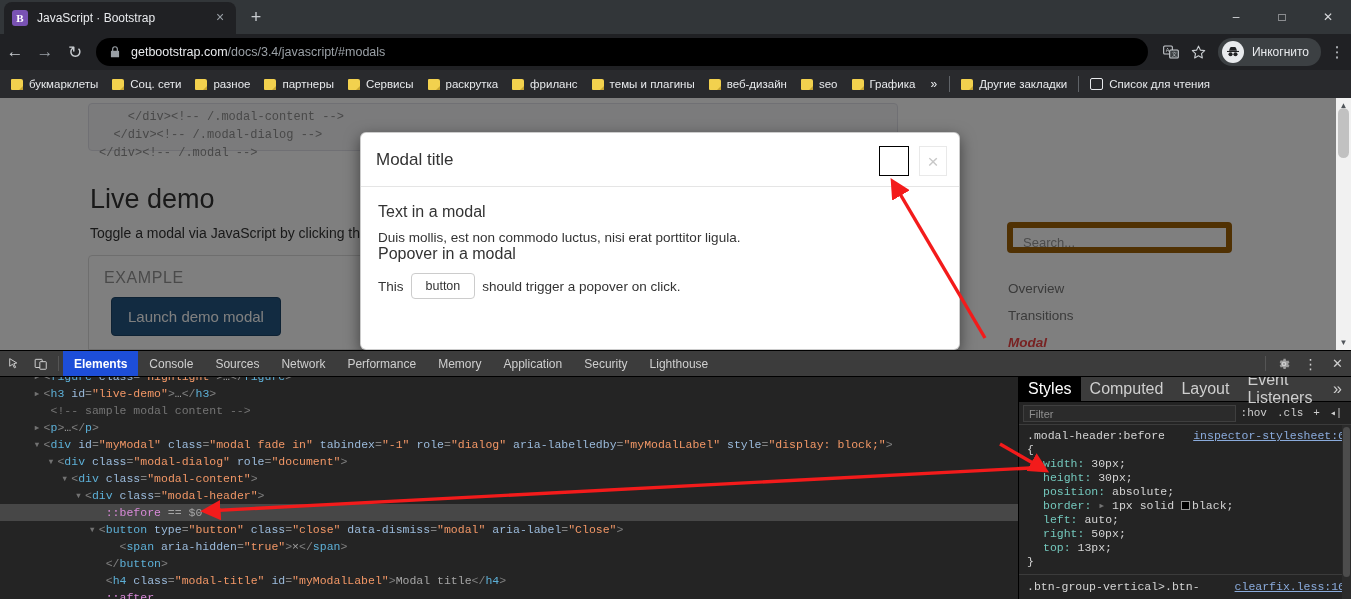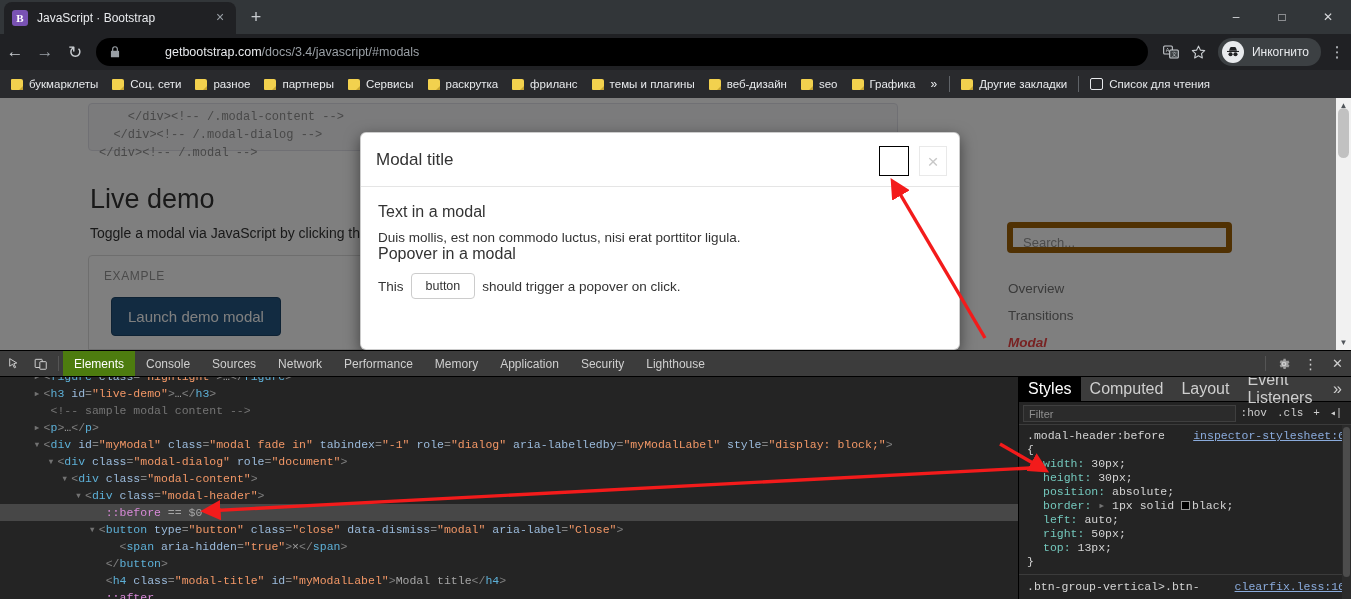--- a/index.html
+++ b/index.html
@@ -50,21 +50,21 @@
     background: #202124; display: flex; align-items: center;
   }
   .nav-icon {
     width: 30px; height: 30px; color: #9aa0a6; font-size: 17px;
     display: flex; align-items: center; justify-content: center;
   }
   .nav-icon.enabled { color: #c8ccd0; }
   .omnibox {
     flex: 1 1 auto; height: 28px; margin: 0 8px 0 6px;
     background: #000; border-radius: 14px; display: flex; align-items: center;
-    padding: 0 12px; overflow: hidden; gap: 34px;
+    padding: 0 12px; overflow: hidden;
   }
   .lock-ico { width: 14px; height: 14px; margin-right: 9px; flex: 0 0 auto; }
   .url { font-size: 12.5px; white-space: nowrap; color: #9aa0a6; }
   .url b { color: #e8eaed; font-weight: normal; }
   .omni-right { display: flex; align-items: center; flex: 0 0 auto; }
   .translate-ico, .star-ico {
     width: 26px; height: 26px; color: #c8ccd0; font-size: 14px;
     display: flex; align-items: center; justify-content: center; margin-left: 2px;
   }
   .incognito-pill {
@@ -127,21 +127,21 @@
   .live-demo-p {
     position: absolute; left: 90px; top: 127px;
     font-size: 14px; color: #333;
   }
   .example-box {
     position: absolute; left: 88px; top: 157px; width: 820px; height: 95px;
     border: 1px solid #ddd; border-radius: 4px 4px 0 0; background: #fff;
   }
   .example-label {
     position: absolute; left: 15px; top: 13px;
-    font-size: 12px; color: #959595; letter-spacing: .6px;
+    font-size: 16px; color: #959595; letter-spacing: .6px;
   }
   .launch-btn {
     position: absolute; left: 22px; top: 41px;
     background: #245682; color: #fff; border: 1px solid #1d4568;
     border-radius: 4px; padding: 10px 16px; font-size: 15px;
   }
 
   .ws-search {
     position: absolute; left: 1007px; top: 124px; width: 225px; height: 31px;
     border: 6px solid #a16207; border-radius: 4px; background: #fff;
@@ -200,21 +200,21 @@
   }
   .dt-tool-ico {
     width: 27px; display: flex; align-items: center; justify-content: center;
     color: #cfcfcf;
   }
   .dt-vsep { width: 1px; background: #555; margin: 5px 4px; }
   .dt-tab {
     display: flex; align-items: center; padding: 0 11px;
     color: #cfcfcf; font-size: 12px; white-space: nowrap;
   }
-  .dt-tab.active { background: #4d7c0f; color: #fff; }
+  .dt-tab.active { background: #1d4ed8; color: #fff; font-weight: bold; }
   .dt-toolbar-right { margin-left: auto; display: flex; align-items: stretch; }
 
   .dt-main { position: relative; height: 223px; display: flex; }
   .dom-pane {
     width: 1018px; height: 223px; background: #242424; position: relative;
     overflow: hidden; font-family: "Liberation Mono", monospace;
     font-size: 11.5px; line-height: 17px;
   }
   .dom-line { white-space: pre; color: #a5a5a5; padding-left: 6px; height: 17px; }
   .dom-line.sel { background: #474747; }

